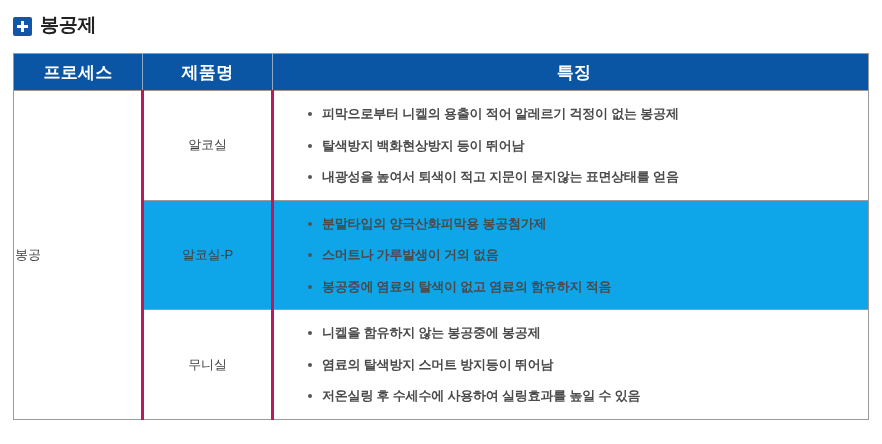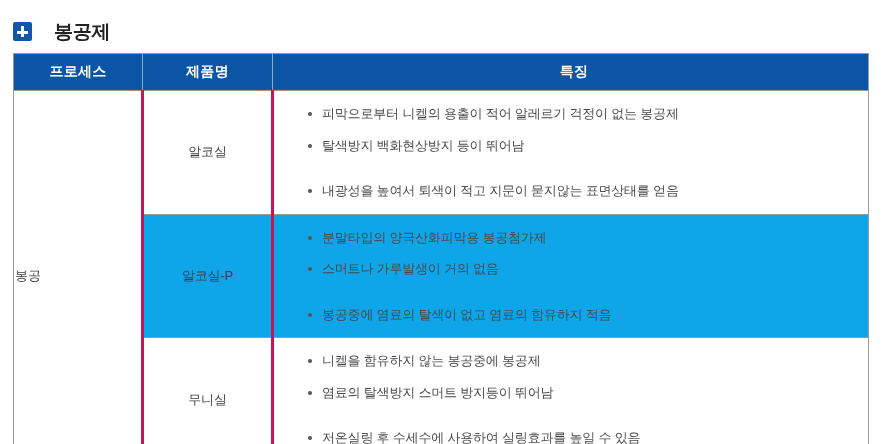--- a/index.html
+++ b/index.html
@@ -12,25 +12,26 @@
     width: 882px;
     height: 444px;
     font-family: "Liberation Sans", "DejaVu Sans", sans-serif;
     color: #333333;
     overflow: hidden;
   }
 
   
   .page-head {
     display: flex;
-    align-items: flex-end;
-    gap: 22px;
+    align-items: center;
+    gap: 8px;
     padding: 11px 0 0 13px;
     height: 30px;
     box-sizing: content-box;
+    font-family: Liberation Mono, monospace;
   }
   .plus-icon {
     width: 19px;
     height: 19px;
     background: #1257A6;
     border-radius: 2px;
     position: relative;
     flex: 0 0 auto;
   }
   .plus-icon::before,
@@ -66,40 +67,40 @@
   }
   table.spec {
     border-collapse: collapse;
     width: 100%;
     table-layout: fixed;
     border: 1px solid #9a9a9a;
   }
   table.spec thead th {
     background: #0A56A4;
     color: #ffffff;
-    font-size: 14px;
+    font-size: 17px;
     font-weight: bold;
     height: 34px;
     letter-spacing: 0.3px;
     border-right: 1px solid #8fa9c6;
     border-bottom: 1px solid #9a9a9a;
     text-align: center;
     vertical-align: middle;
   }
   table.spec thead th:last-child { border-right: none; padding-left: 8px; }
 
   table.spec td {
     border-top: 1px solid #9a9a9a;
     border-right: 3px solid #be185d;
     vertical-align: middle;
     font-size: 13px;
     color: #404040;
     background: #ffffff;
   }
-  table.spec td:last-child { border-right: none; }
+  table.spec td:last-child { border-right: none; font-weight: bold; }
   table.spec tbody tr:first-child td { border-top: none; }
 
   td.process-cell {
     text-align: left;
     background: #ffffff;
   }
   td.product-cell {
     text-align: center;
     letter-spacing: -0.2px;
   }
@@ -117,21 +118,21 @@
   ul.feature-list li {
     position: relative;
     font-size: 13px;
     color: #4a4a4a;
     line-height: 1.35;
     padding: 0 0 0 14px;
     margin: 0 0 14px 0;
     letter-spacing: -0.2px;
     white-space: nowrap;
   }
-  ul.feature-list li:last-child { margin-bottom: 0; margin-top: 28px; }
+  ul.feature-list li:last-child { margin-bottom: 0; }
   ul.feature-list li::before {
     content: "";
     position: absolute;
     left: 0;
     top: 7px;
     width: 4px;
     height: 4px;
     border-radius: 50%;
     background: #555555;
   }

